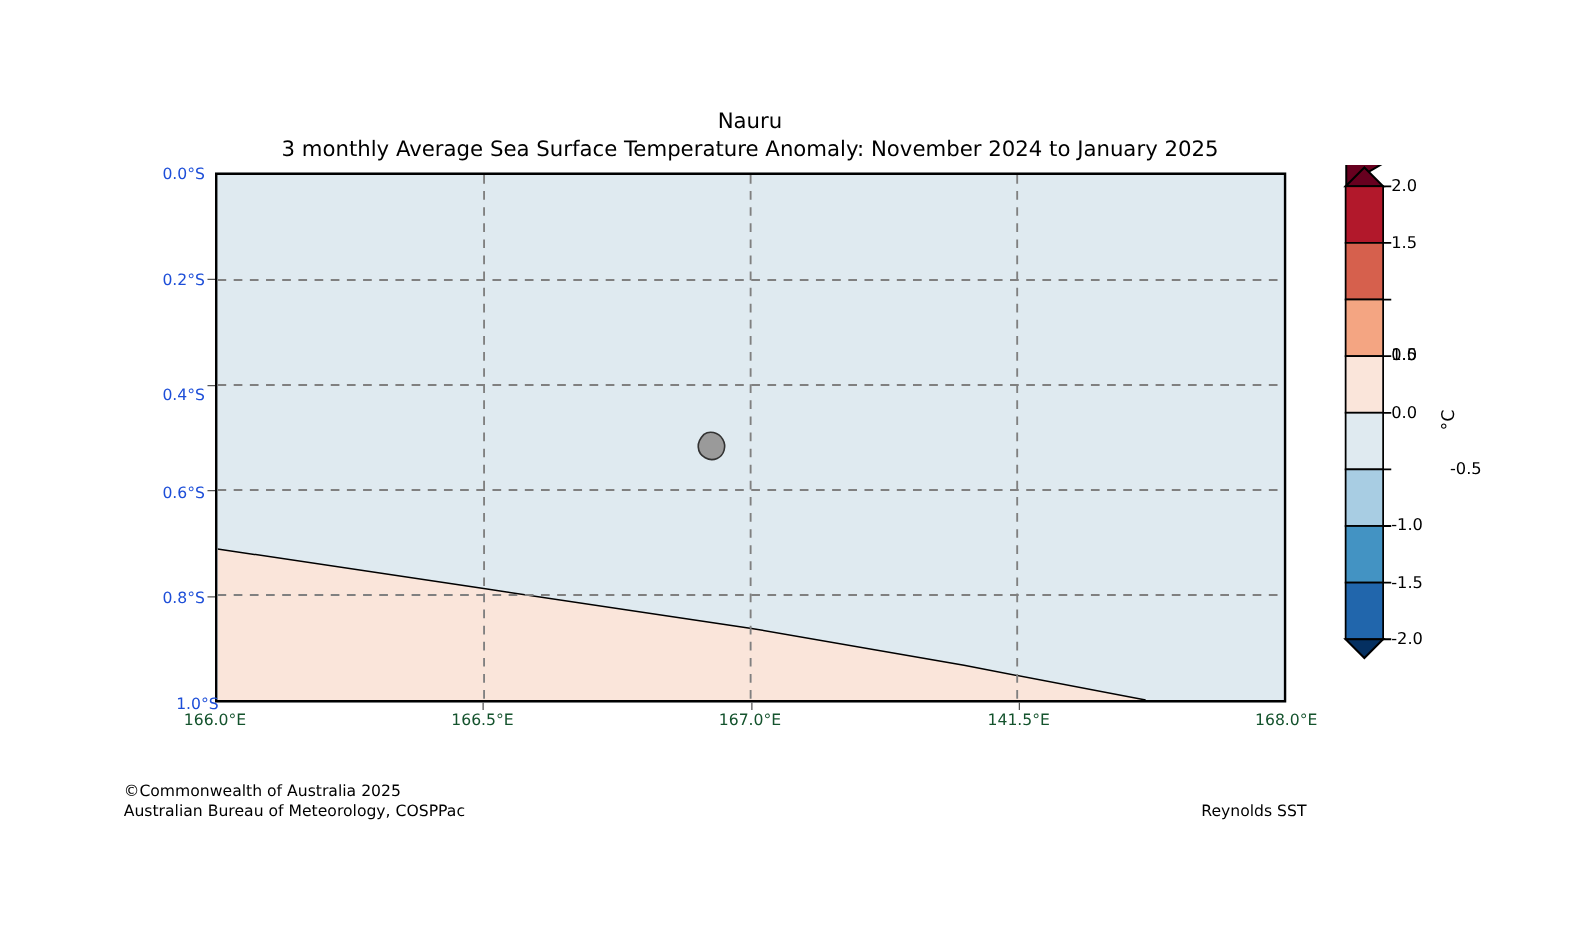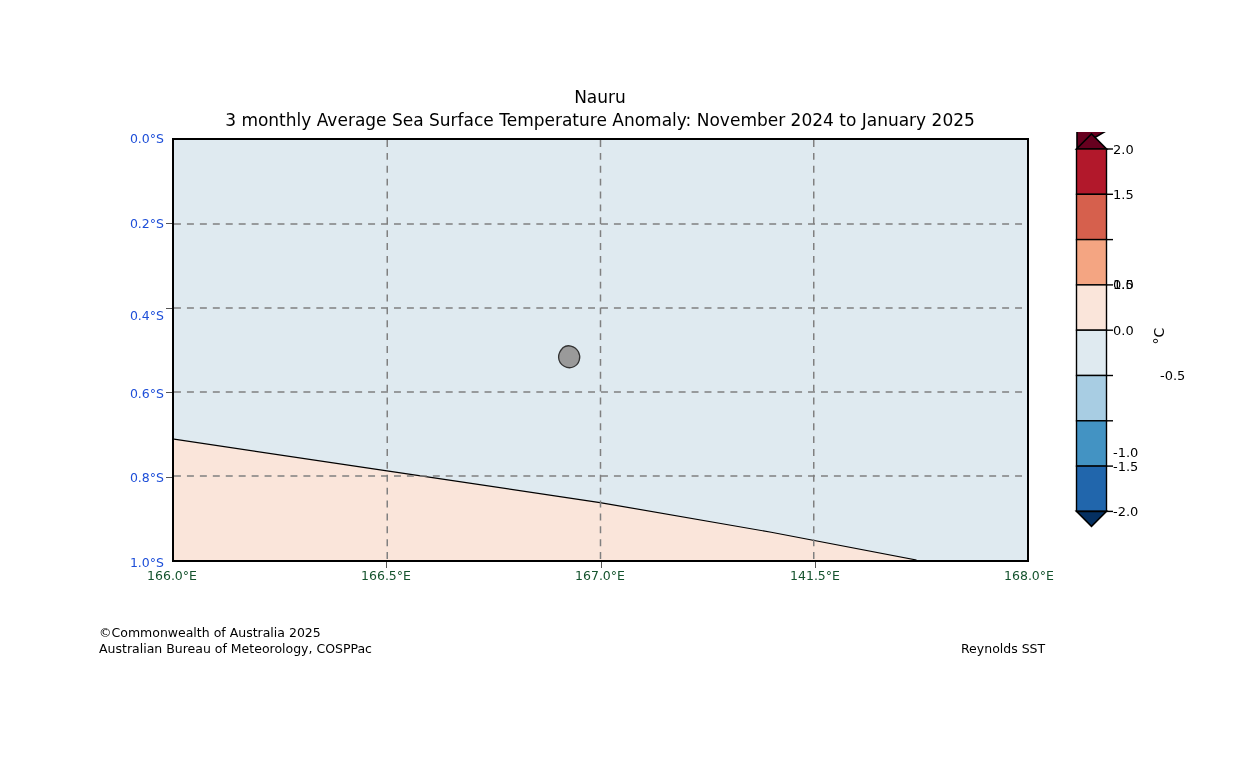--- a/index.html
+++ b/index.html
@@ -189,21 +189,21 @@
       <line x1="0" y1="339.2" x2="857" y2="339.2"></line>
     </g>
   </svg>
 </div>
 
 <div class="ylabel-wrap" style="top:131px;">0.0°S</div>
 <div class="ylabel-wrap" style="top:216px;">0.2°S</div>
 <div class="ylabel-wrap" style="top:308px;">0.4°S</div>
 <div class="ylabel-wrap" style="top:386px;">0.6°S</div>
 <div class="ylabel-wrap" style="top:470px;">0.8°S</div>
-<div class="ylabel-wrap" style="top:555px;">1.0°S</div>
+<div class="ylabel-wrap" style="top:555px;padding-left:11px;">1.0°S</div>
 
 <div class="tickmark-y" style="top:222.8px;"></div>
 <div class="tickmark-y" style="top:307.6px;"></div>
 <div class="tickmark-y" style="top:392.4px;"></div>
 <div class="tickmark-y" style="top:477.2px;"></div>
 
 <div class="xlabel-wrap" style="left:112px;">166.0°E</div>
 <div class="xlabel-wrap" style="left:326px;">166.5°E</div>
 <div class="xlabel-wrap" style="left:540px;">167.0°E</div>
 <div class="xlabel-wrap" style="left:755px;">141.5°E</div>
@@ -242,21 +242,21 @@
       <line x1="33.5" y1="379.4" x2="40.0" y2="379.4"></line>
     </g>
   </svg>
 
   <div class="cb-tick-label" style="top:10.5px;">2.0</div>
   <div class="cb-tick-label" style="top:55.8px;">1.5</div>
   <div class="cb-tick-label" style="top:106px;margin-top:40px;">1.0</div>
   <div class="cb-tick-label" style="top:146.4px;">0.5</div>
   <div class="cb-tick-label" style="top:191.7px;">0.0</div>
   <div class="cb-tick-label" style="top:237.0px;margin-left:47px;">-0.5</div>
-  <div class="cb-tick-label" style="top:282.3px;margin-top:32px;">-1.0</div>
+  <div class="cb-tick-label" style="top:282.3px;">-1.0</div>
   <div class="cb-tick-label" style="top:327.6px;">-1.5</div>
   <div class="cb-tick-label" style="top:372.9px;">-2.0</div>
 
   <div id="cb-unit">°C</div>
 </div>
 
 <div id="footer-left">
   <div>©Commonwealth of Australia 2025</div>
   <div>Australian Bureau of Meteorology, COSPPac</div>
 </div>

